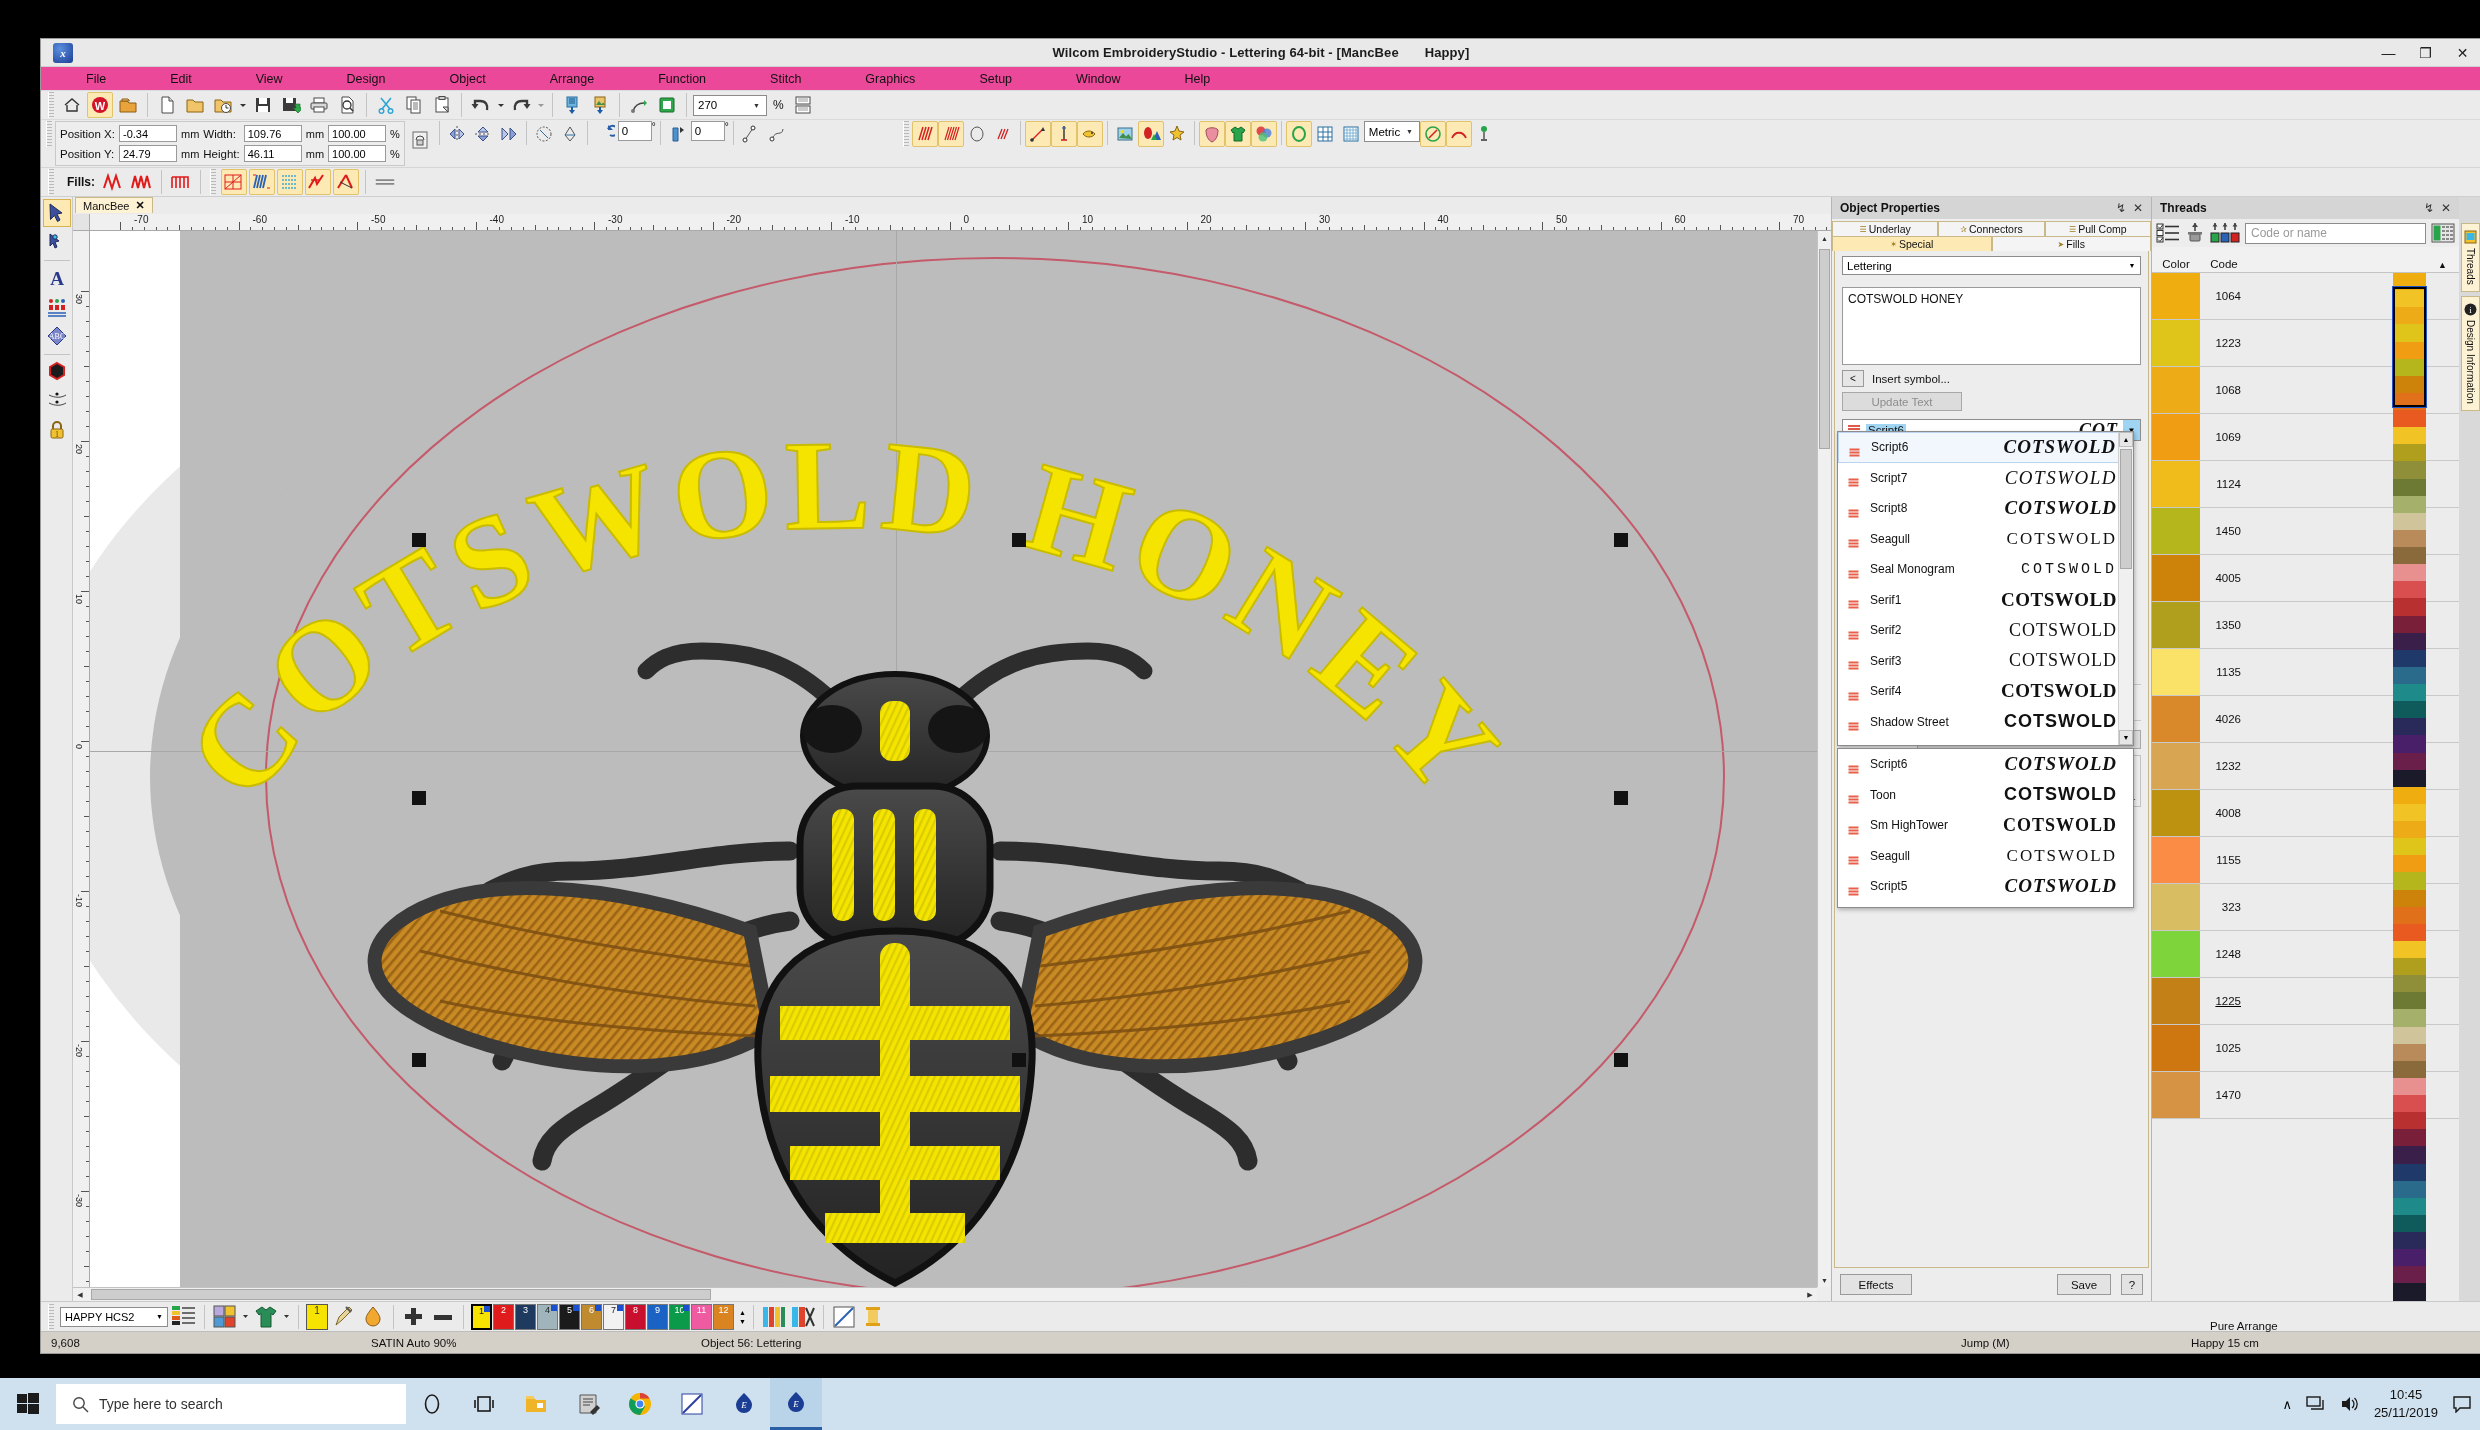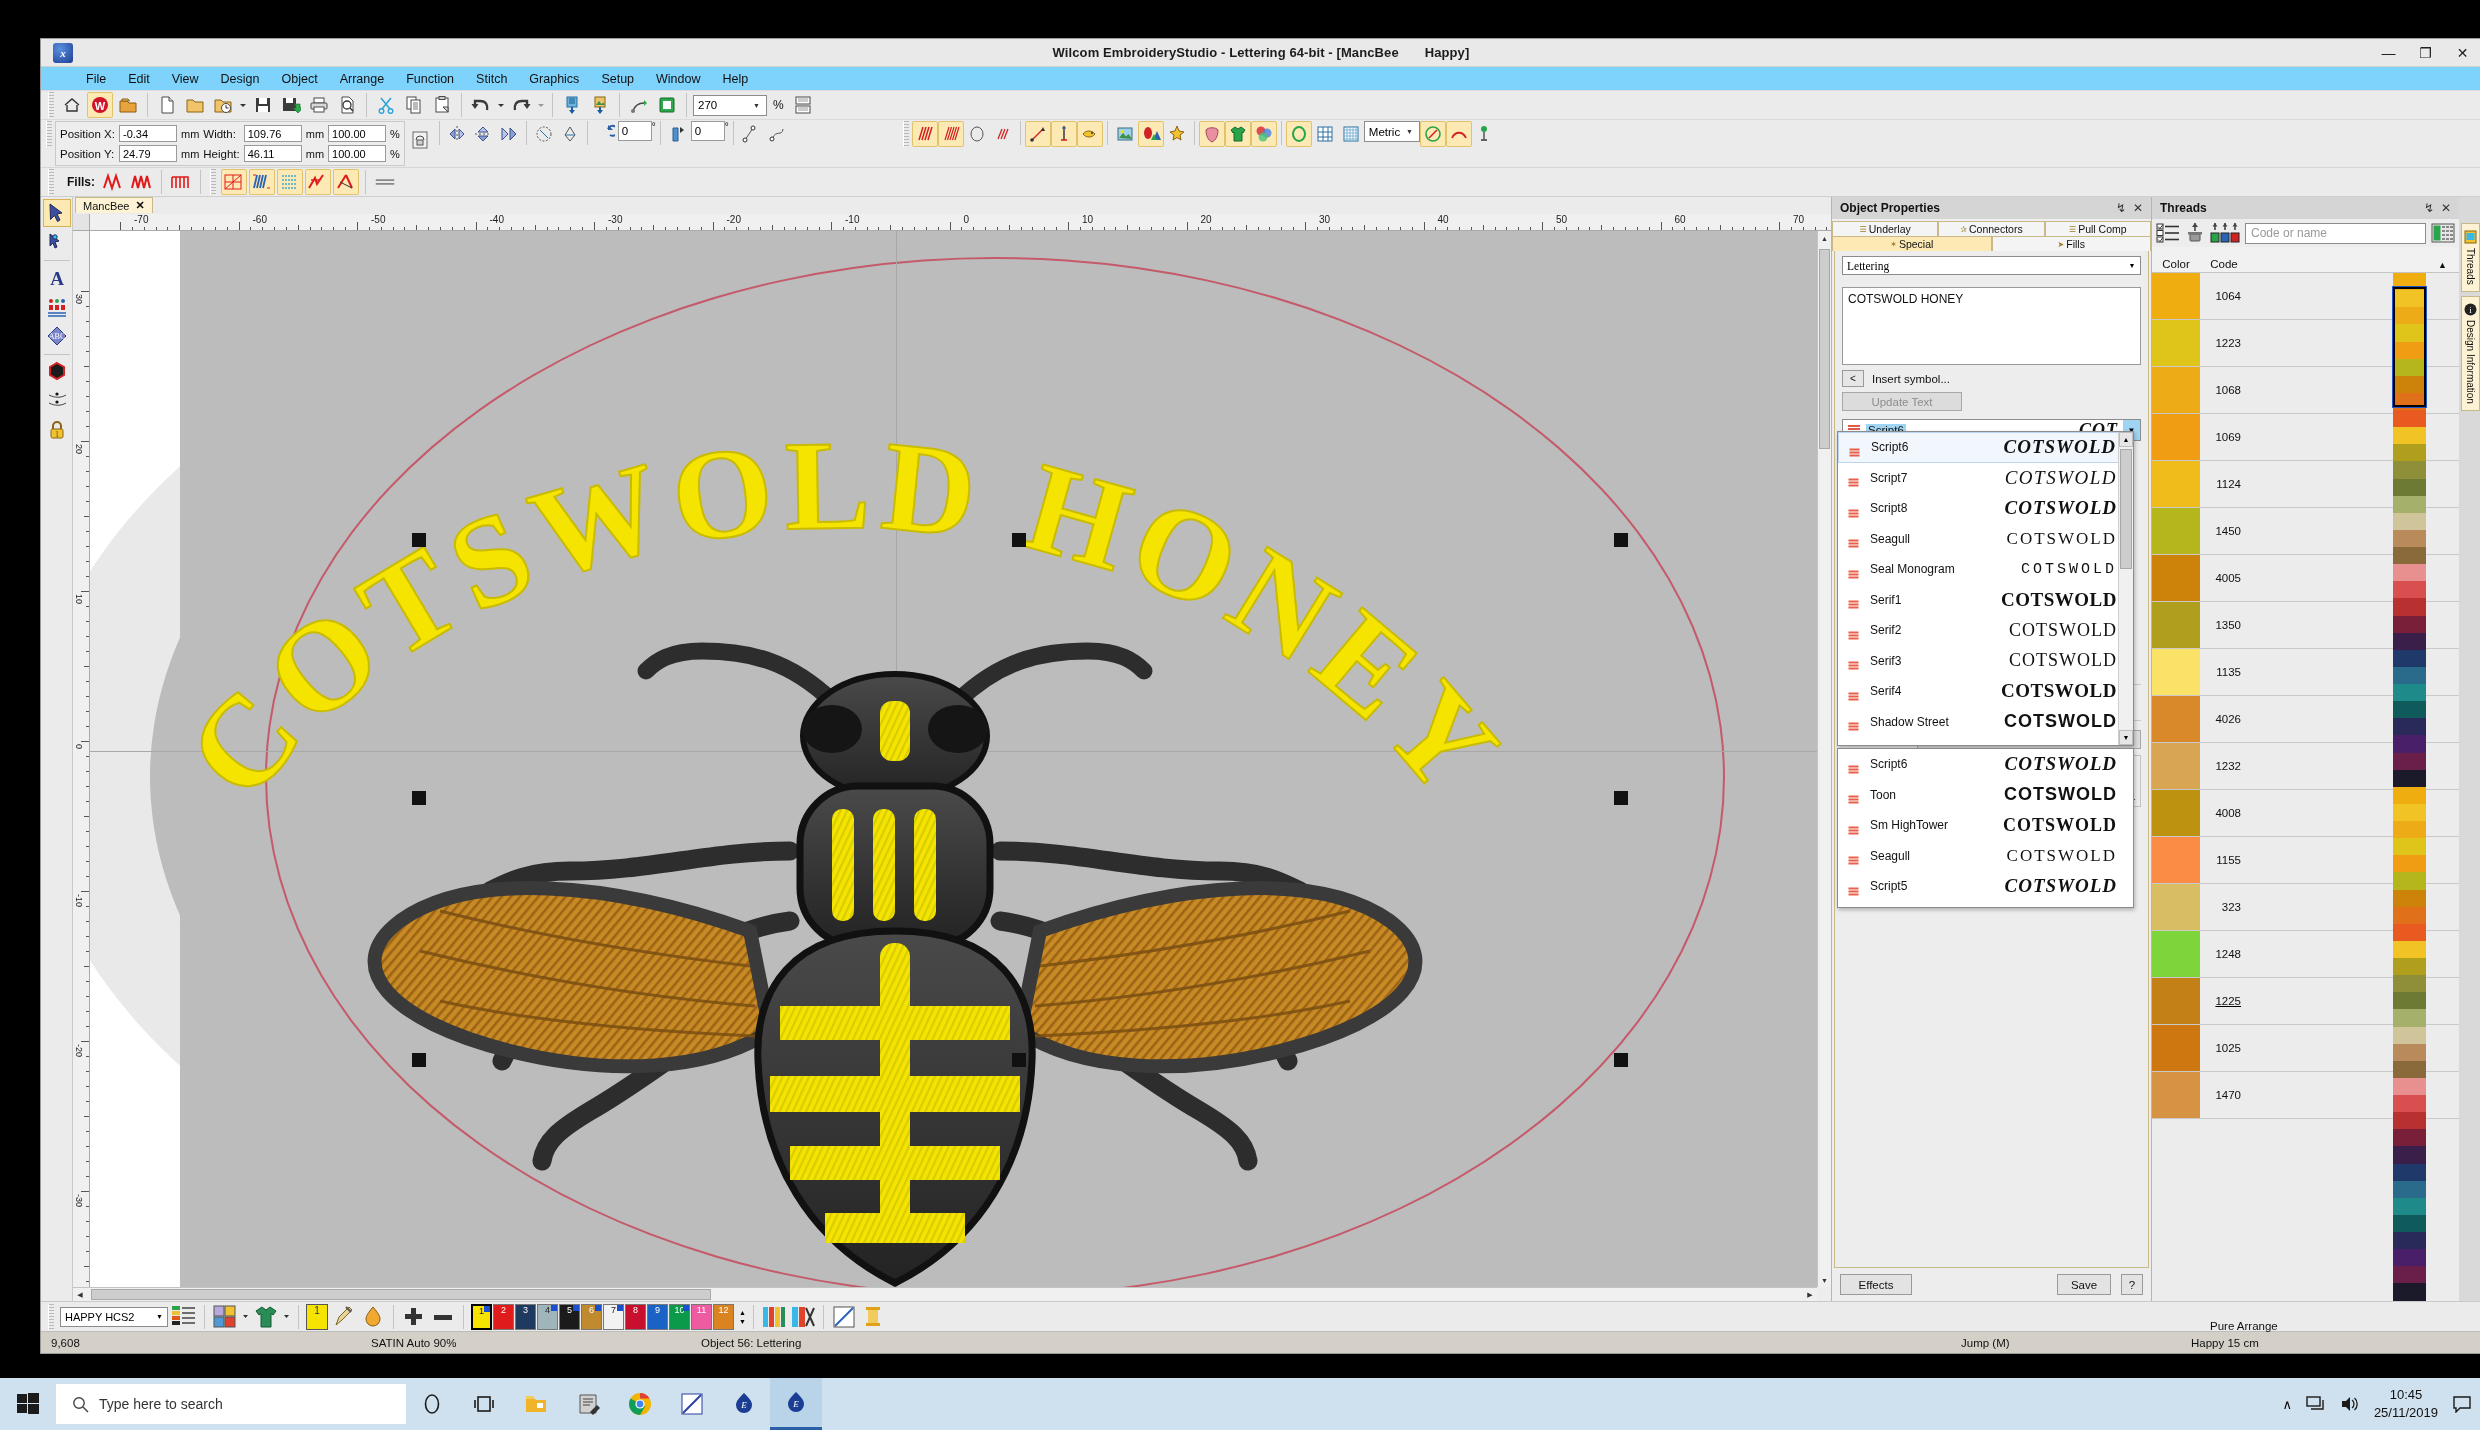--- a/index.html
+++ b/index.html
@@ -33,22 +33,22 @@
   }
   .tb-title .sp { display:inline-block; width:26px; }
   .tb-btns { margin-left:auto; display:flex; height:100%; }
   .tb-btn {
     width:37px;height:100%;display:flex;align-items:center;justify-content:center;
     font-size:14px;color:#222;
   }
 
   
   .menubar {
-    height:24px; background:#7dd3fc; display:flex; align-items:center;
-    padding-left:34px; border-bottom:1px solid #dcdcdc;
+    height:24px; background:#ec4899; display:flex; align-items:center;
+    padding-left:34px; border-bottom:1px solid #dcdcdc;gap:42px;
   }
   .menu-item {
     font-size:12.5px;color:#111;padding:3px 11px;cursor:default;
   }
 
   
   .toolbar-row {
     background:#ebebeb; display:flex; align-items:center; gap:2px;
     padding:1px 4px; border-bottom:1px solid #dadada;
   }
@@ -168,21 +168,21 @@
   .ptrow{display:flex;height:15px;}
   .ptab{
     flex:1;border:1px solid #c9b98a;border-bottom:none;background:#f4f4f4;
     font-size:10.5px;display:flex;align-items:center;justify-content:center;gap:2px;color:#111;
   }
   .ptab.active{background:#fde9b3;}
   .ptab .gl{font-size:8px;color:#9a7b20;}
   .propbody{flex:1;background:#ededed;border:1px solid #c9b98a;border-top:none;margin:0 2px 0 2px;padding:5px 7px;position:relative;overflow:hidden;}
   .dd{
     height:19px;border:1px solid #8c8c8c;background:#fff;display:flex;align-items:center;
-    font-size:11.5px;padding-left:4px;font-family:Liberation Serif, serif;
+    font-size:11.5px;padding-left:4px;
   }
   .dd .ar{margin-left:auto;width:16px;text-align:center;font-size:7px;}
   .textarea{
     height:78px;border:1px solid #9a9a9a;background:#fff;margin-top:12px;
     font-size:12px;padding:4px 5px;color:#111;
   }
   .minibtnrow{display:flex;align-items:center;gap:8px;margin-top:5px;}
   .minibtn{
     width:22px;height:17px;border:1px solid #9a9a9a;background:#e6e6e6;
     font-size:10px;display:flex;align-items:center;justify-content:center;color:#111;

